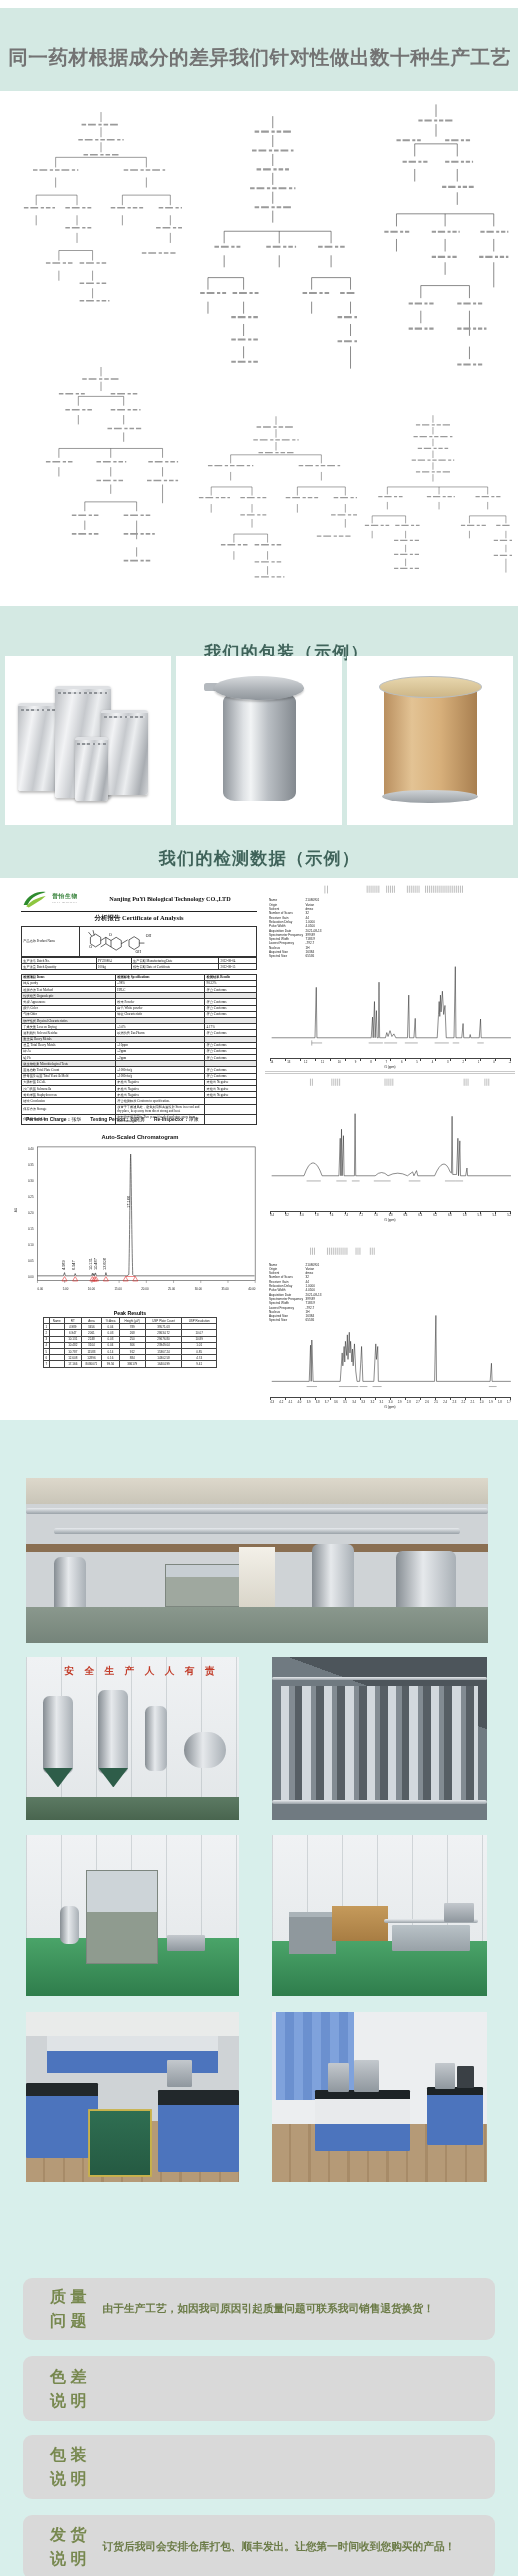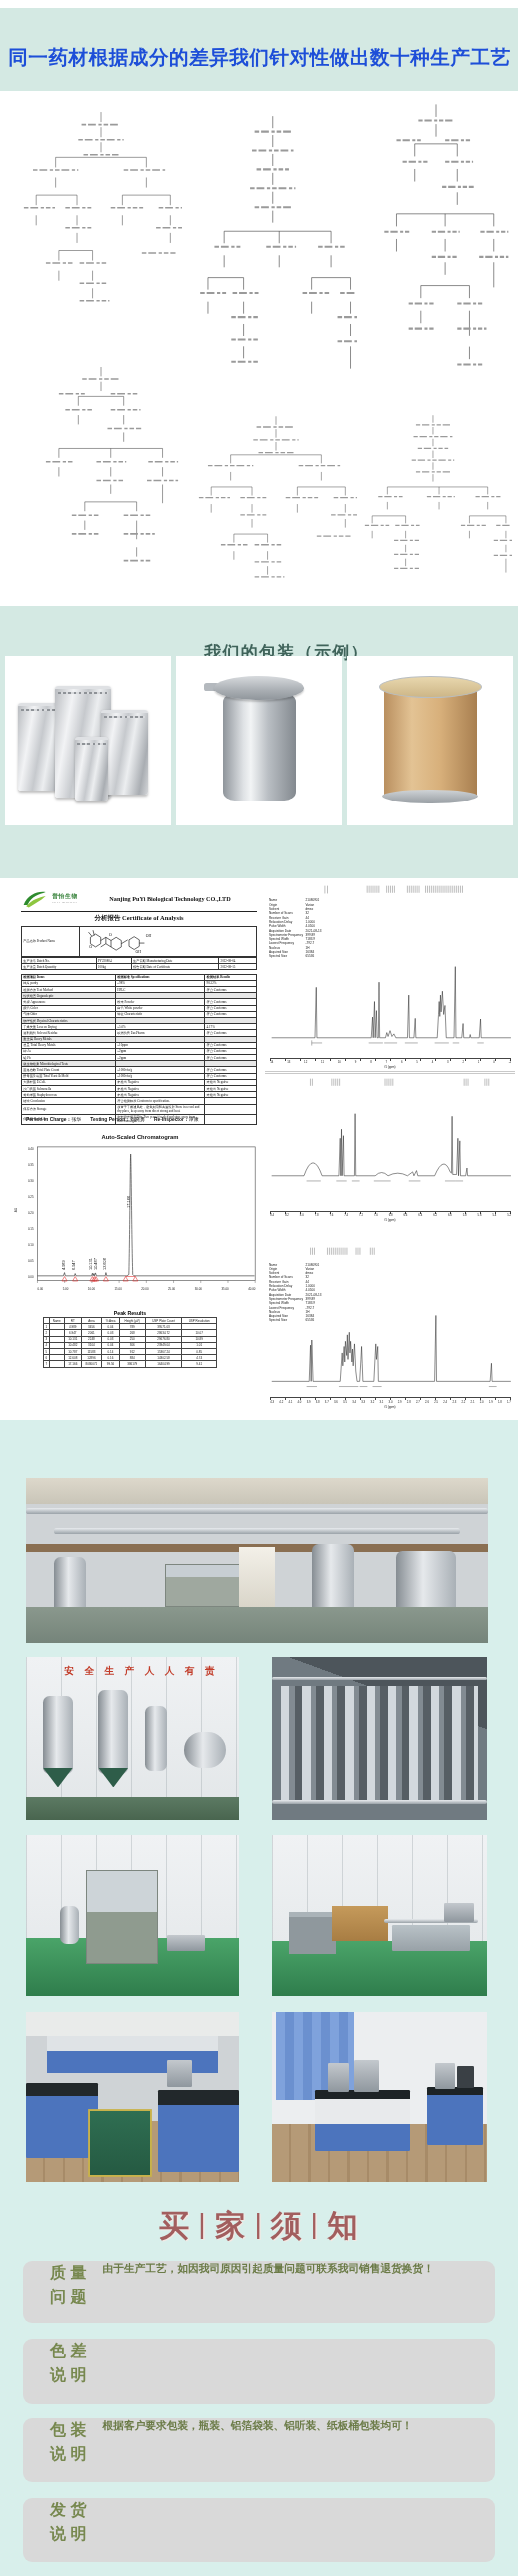--- a/index.html
+++ b/index.html
@@ -3,21 +3,21 @@
 <meta charset="utf-8">
 <style>
   html,body{margin:0;padding:0;background:#fff;}
   *{box-sizing:border-box;}
   .page{position:relative;width:519px;height:2576px;margin:0 auto;background:#fff;
         font-family:"Liberation Sans",sans-serif;overflow:hidden;}
 
   
   .hdr{position:absolute;top:7.8px;left:0;width:519px;height:83px;background:#d4e9e3;}
   .hdr h1{margin:0;padding-top:36px;text-align:center;font-size:19.5px;font-weight:bold;
-          color:#1d4ed8;letter-spacing:0.6px;}
+          color:#737373;letter-spacing:0.6px;}
 
   
   .flow{position:absolute;top:91px;left:0;width:519px;height:515px;background:#fff;}
   .fc{position:absolute;}
   .fc svg{width:100%;height:100%;}
   .st{stroke:#3d3d3d;stroke-width:.8;fill:none;}
   .tx{stroke:#9a9a9a;stroke-width:2.4;fill:none;stroke-dasharray:7 3 12 4 5 3;}
 
   
   .pack{position:absolute;top:606px;left:0;width:519px;height:272px;background:#d4e9e3;}
@@ -123,21 +123,21 @@
   .bench{background:linear-gradient(180deg,#22282b 0 18%,#4c74bd 18% 100%);border-radius:1.3px;}
   .curtain{background:repeating-linear-gradient(90deg,#7fa2dc 0 9px,#6b90cf 9px 18px);}
   .instr{background:linear-gradient(180deg,#c3c8cd,#8f979e);border-radius:1.3px;}
 
   
   .notice-title{position:absolute;top:786px;width:100%;text-align:center;
       font-size:30.5px;font-weight:bold;color:#a25e5e;letter-spacing:2.6px;
       text-shadow:1.3px 1.3px 0 #f3e9e4;}
   .notice-title .sep{font-weight:normal;padding:0 6.5px;position:relative;top:-2.6px;font-size:28.5px;}
   .ncard{position:absolute;left:23px;width:472px;background:#d9d9d9;border-radius:9px;
-      display:flex;}
+      display:flex;align-items:center;margin-top:17px;}
   .nlab{flex:0 0 77px;padding-left:27px;font-size:16px;font-weight:bold;color:#77884f;line-height:1.5;}
   .ntext{flex:1;padding:0 11.7px 0 2.6px;font-size:10.7px;font-weight:bold;color:#6b7b47;line-height:1.45;}
 </style>
 </head>
 <body>
 
 <svg width="0" height="0" style="position:absolute">
   <defs>
     <symbol id="fcA" viewBox="0 0 250 340" preserveAspectRatio="none">
       <path class="st" d="M125,8 V24 M125,32 V48 M125,56 V72 M55,80 H195 M55,80 V96 M195,80 V96 M55,112 V128 M195,112 V128 M25,140 H88 M25,140 V156 M88,140 V156 M158,140 H232 M158,140 V156 M232,140 V156 M25,172 V188 M88,172 V188 M158,172 V188 M232,172 V188 M88,200 V216 M232,200 V216 M60,228 H112 M60,228 V244 M112,228 V244 M60,260 V276 M112,260 V276 M112,288 V304"></path>
@@ -194,20 +194,21 @@
         <div class="can-tab"></div>
         <div class="can-body"></div>
         <div class="can-lid"></div>
       </div>
       <div class="pcard">
         <div class="drum-body"></div>
         <div class="drum-rim"></div>
         <div class="drum-top"></div>
       </div>
     </div>
+    <div class="sec-title pt2">我们的检测数据（示例）</div>
   </div>
 
   <div class="detect">
 
     <div class="coa">
       <div class="coa-head">
         <svg class="logo-mark" viewBox="0 0 40 32">
           <path d="M4,26 C10,10 26,4 38,6 C28,10 16,12 10,26 Z" fill="#2e8b2e"></path>
           <path d="M8,28 C16,18 28,14 38,12 C30,20 20,24 12,30 Z" fill="#8dc63f"></path>
         </svg>
@@ -817,45 +818,42 @@
       <div class="curtain" style="left:2%;top:0;width:36%;height:52%"></div>
       <div class="wood" style="height:34%"></div>
       <div class="bench" style="left:20%;top:46%;width:44%;height:36%;background:linear-gradient(180deg,#1d2326 0 14%,#e8eaec 14% 55%,#4c74bd 55% 100%)"></div>
       <div class="bench" style="left:72%;top:44%;width:26%;height:34%;background:linear-gradient(180deg,#1d2326 0 14%,#4c74bd 14% 100%)"></div>
       <div class="instr" style="left:26%;top:30%;width:10%;height:17%"></div>
       <div class="instr" style="left:38%;top:28%;width:12%;height:19%"></div>
       <div class="instr" style="left:76%;top:30%;width:9%;height:15%"></div>
       <div class="instr" style="left:86%;top:32%;width:8%;height:13%;background:#3a4045"></div>
     </div>
 
-    <div class="notice-title">
-      <span>买</span><span class="sep">|</span><span>家</span><span class="sep">|</span><span>须</span><span class="sep">|</span><span>知</span>
-    </div>
 
     <div class="ncard" style="top:841px;height:62px">
       <div class="nlab">
         <div>质 量</div>
           <div>问 题</div>
       </div>
       <div class="ntext">由于生产工艺，如因我司原因引起质量问题可联系我司销售退货换货！</div>
     </div>
     <div class="ncard" style="top:919px;height:65px">
       <div class="nlab">
         <div>色 差</div>
           <div>说 明</div>
       </div>
     </div>
     <div class="ncard" style="top:998px;height:64px">
       <div class="nlab">
         <div>包 装</div>
           <div>说 明</div>
       </div>
-      <div class="ntext">根据客户要求包装，瓶装、铝箔袋装、铝听装、纸板桶包装均可！</div>
     </div>
     <div class="ncard" style="top:1078px;height:64px">
       <div class="nlab">
         <div>发 货</div>
           <div>说 明</div>
       </div>
+      <div class="ntext">订货后我司会安排仓库打包、顺丰发出。让您第一时间收到您购买的产品！</div>
     </div>
   </div>
 </div>
 
 
 </body></html>

